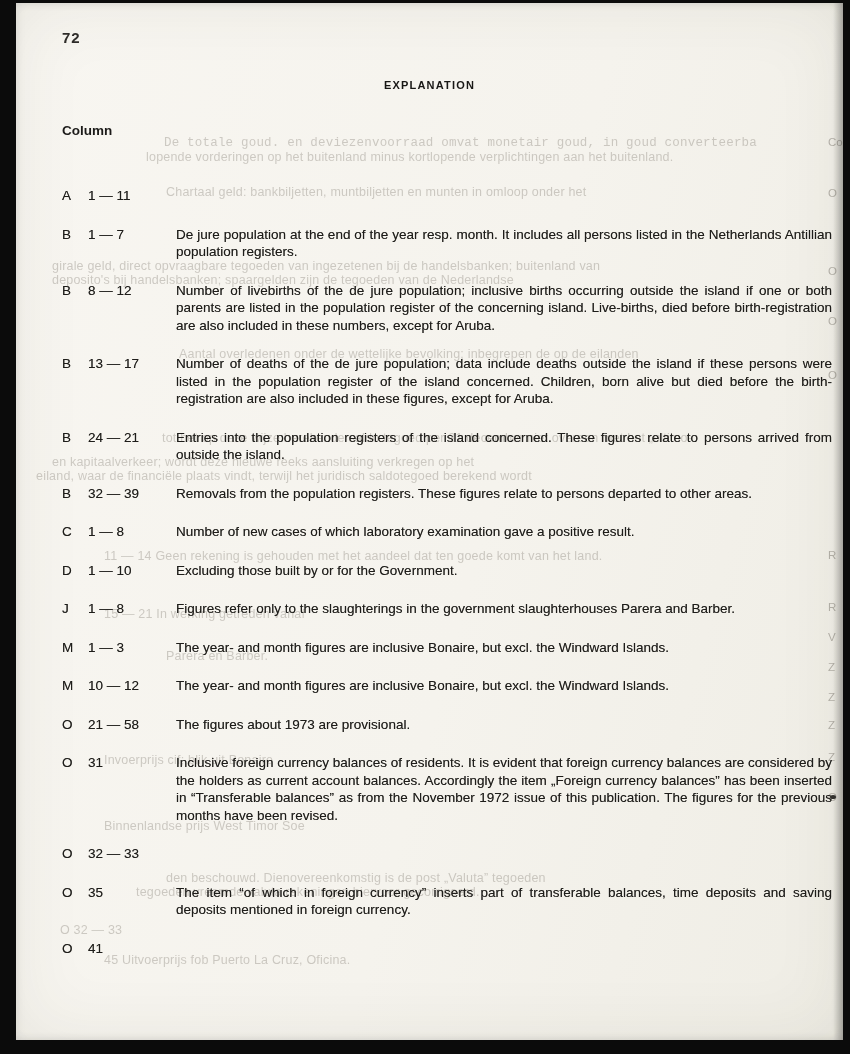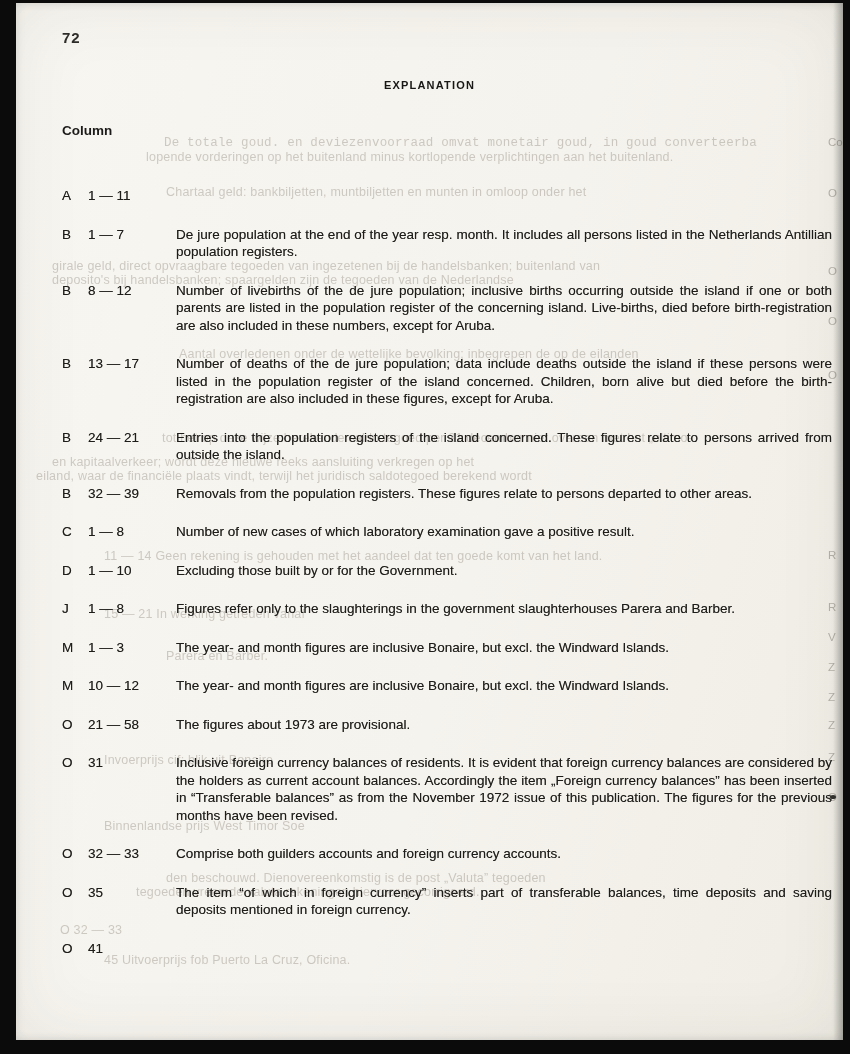--- a/index.html
+++ b/index.html
@@ -163,21 +163,20 @@
         <div class="desc">The figures about 1973 are provisional.</div>
       </div>
       <div class="entry">
         <div class="col">O</div>
         <div class="range">31</div>
         <div class="desc">Inclusive foreign currency balances of residents. It is evident that foreign currency balances are considered by the holders as current account balances. Accordingly the item „Foreign currency balances” has been inserted in “Transferable balances” as from the November 1972 issue of this publication. The figures for the previous months have been revised.</div>
       </div>
       <div class="entry">
         <div class="col">O</div>
         <div class="range">32 — 33</div>
-        <div class="desc">Comprise both guilders accounts and foreign currency accounts.</div>
       </div>
       <div class="entry">
         <div class="col">O</div>
         <div class="range">35</div>
         <div class="desc">The item “of which in foreign currency” inserts part of transferable balances, time deposits and saving deposits mentioned in foreign currency.</div>
       </div>
       <div class="entry">
         <div class="col">O</div>
         <div class="range">41</div>
       </div>

